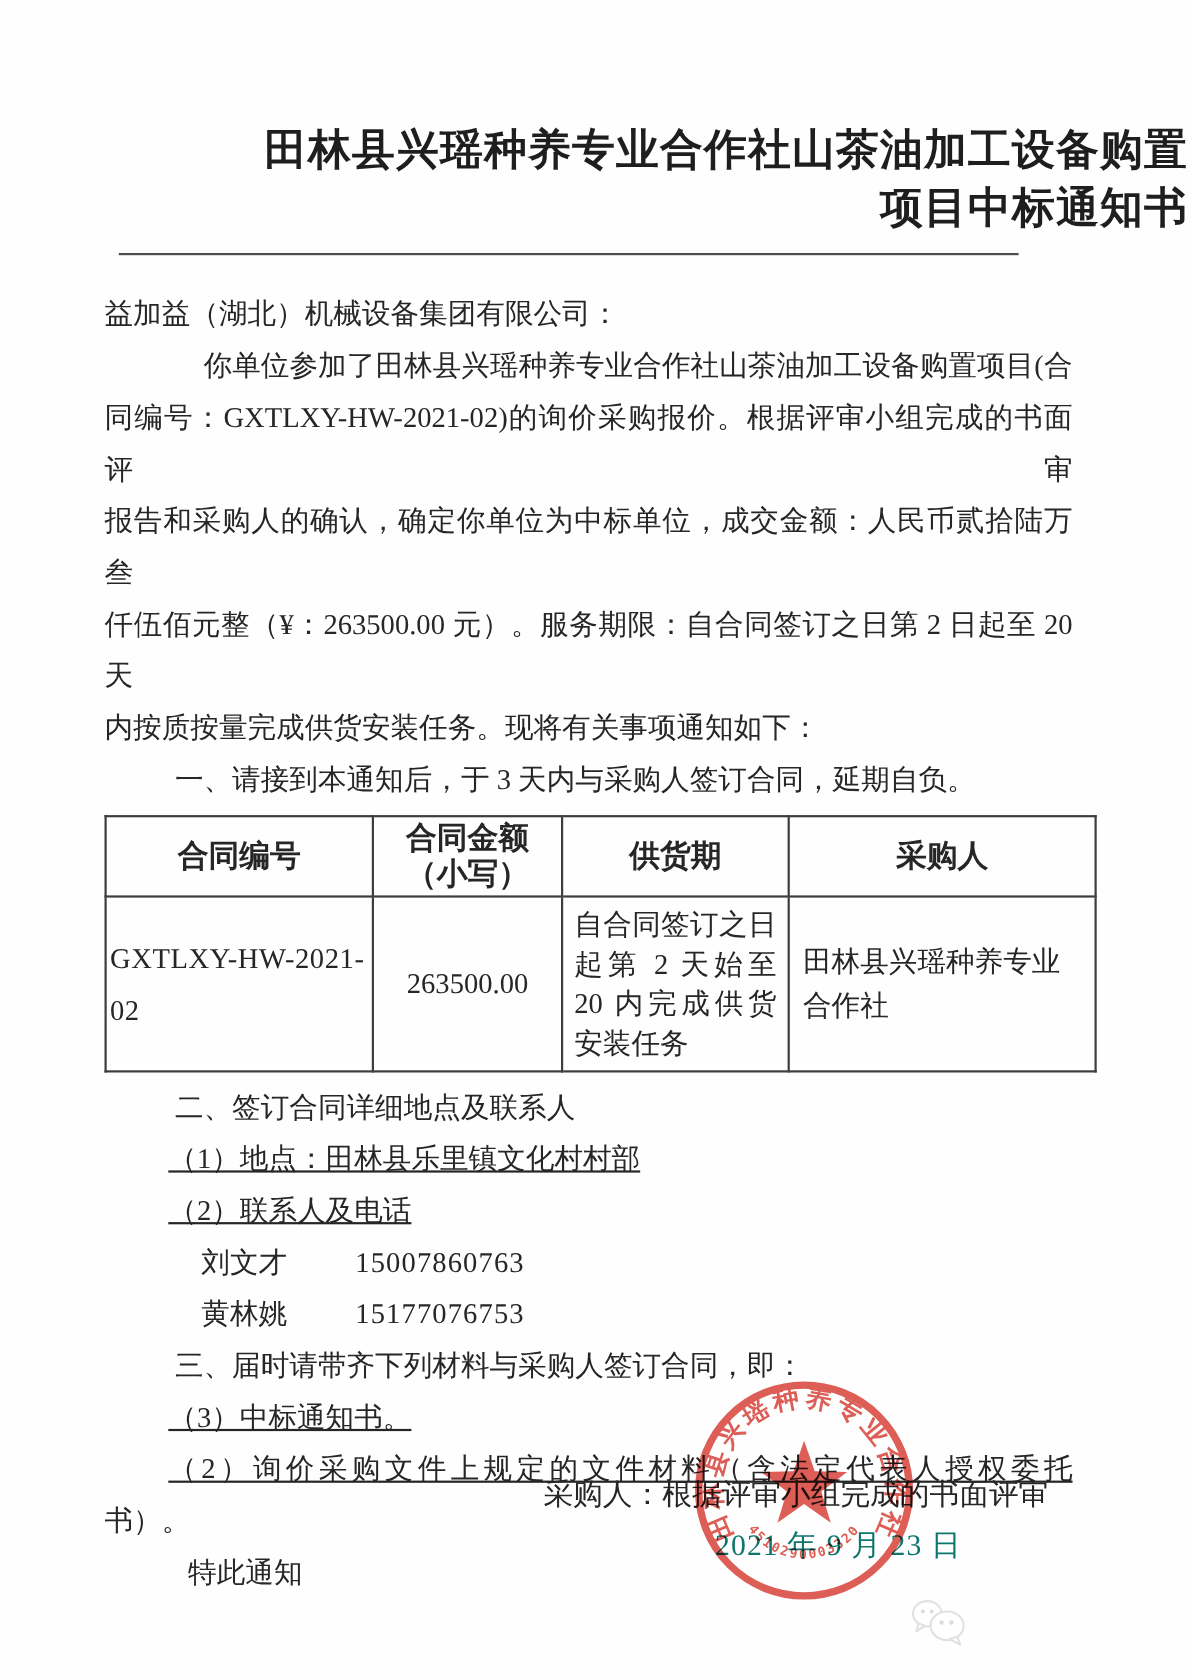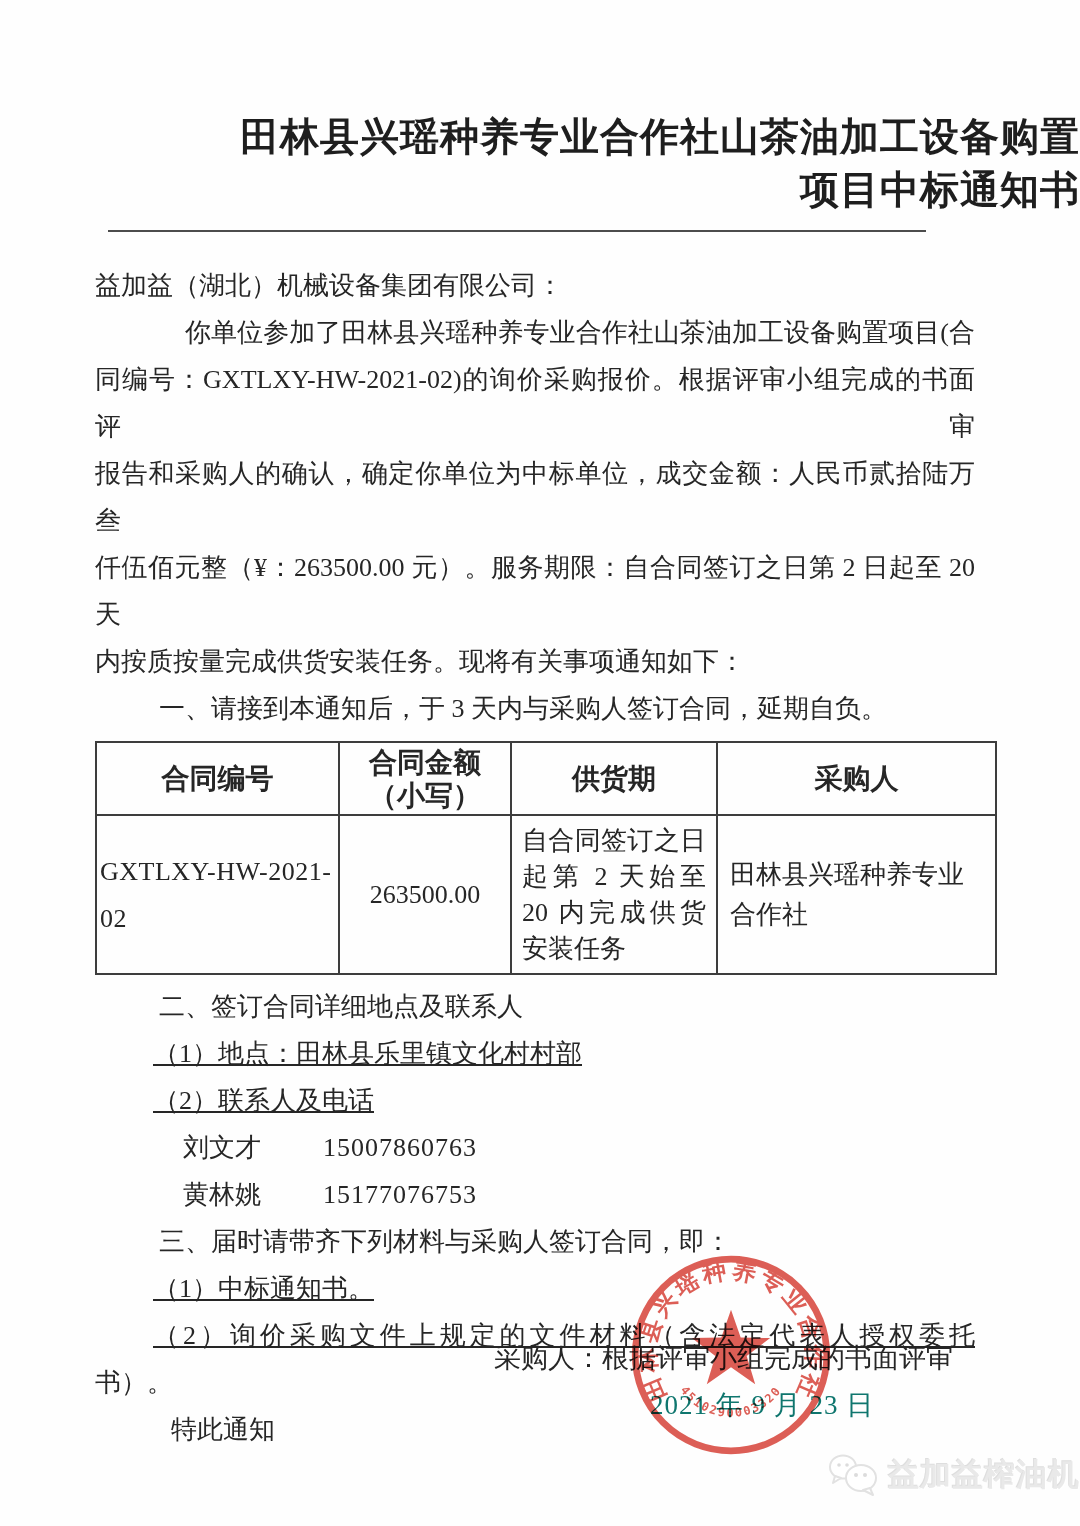--- a/index.html
+++ b/index.html
@@ -133,21 +133,21 @@
     <div class="line indent-sub">（1）地点：田林县乐里镇文化村村部</div>
     <div class="line indent-sub">（2）联系人及电话</div>
     <div class="line indent-contact">
       <span class="contact-name">刘文才</span><span class="contact-phone">15007860763</span>
     </div>
     <div class="line indent-contact">
       <span class="contact-name">黄林姚</span><span class="contact-phone">15177076753</span>
     </div>
 
     <div class="line indent-sec">三、届时请带齐下列材料与采购人签订合同，即：</div>
-    <div class="line indent-sub">（1）中标通知书。</div>
+    <div class="line indent-sub">（3）中标通知书。</div>
     <div class="fill indent-sub">（2）询价采购文件上规定的文件材料（含法定代表人授权委托</div>
     <div class="line">书）。</div>
 
     <div class="line indent-notice">特此通知</div>
   </div>
 
   <div class="purchaser-line">采购人：根据评审小组完成的书面评审</div>
   <div class="date-line">2021 年 9 月 23 日</div>
 
   <svg class="stamp" viewBox="0 0 200 200" xmlns="http://www.w3.org/2000/svg">
@@ -173,16 +173,15 @@
         <ellipse cx="33" cy="26" rx="15" ry="13"></ellipse>
         <path d="M 42,36 L 45,43 L 35,38 Z" stroke-linejoin="round"></path>
       </g>
       <g fill="#dcdcdc">
         <circle cx="11" cy="13" r="1.8"></circle>
         <circle cx="19" cy="13" r="1.8"></circle>
         <circle cx="28" cy="23" r="2"></circle>
         <circle cx="37" cy="23" r="2"></circle>
       </g>
     </svg>
-    <span class="watermark-text">益加益榨油机</span>
   </div>
 
 </div>
 
 </body></html>

